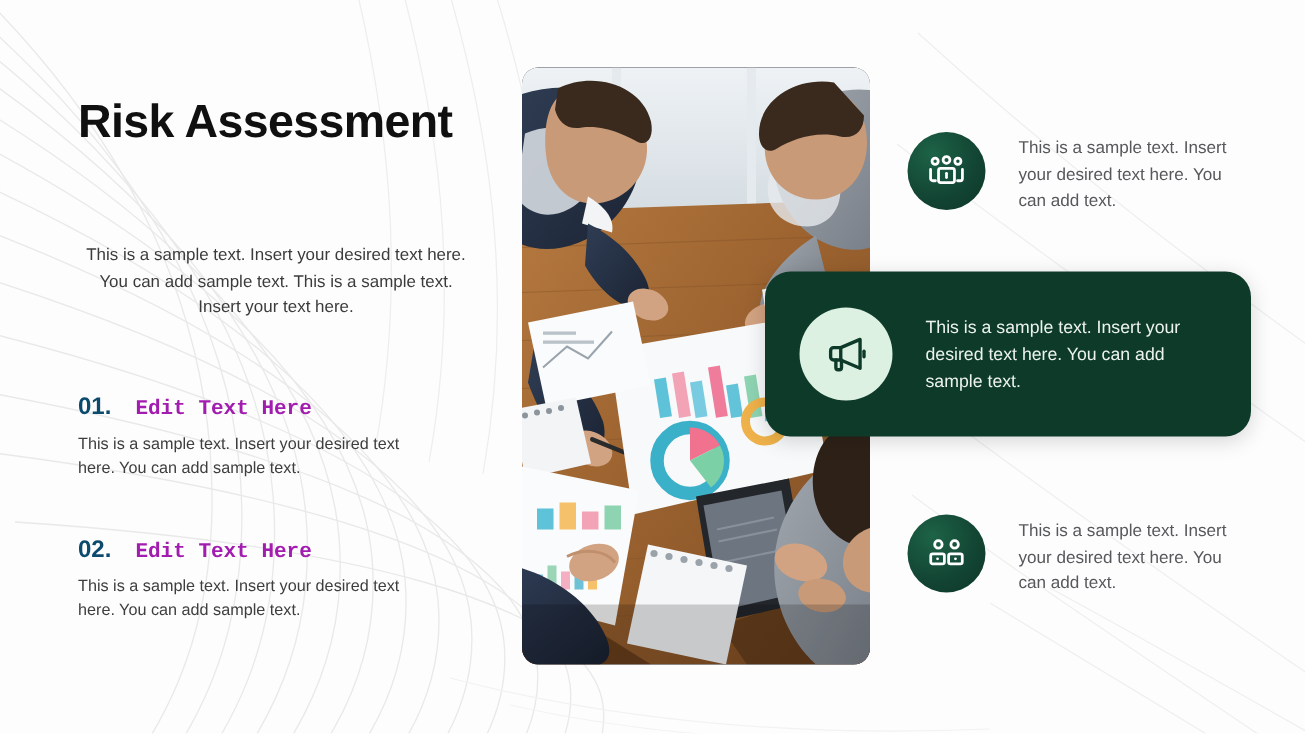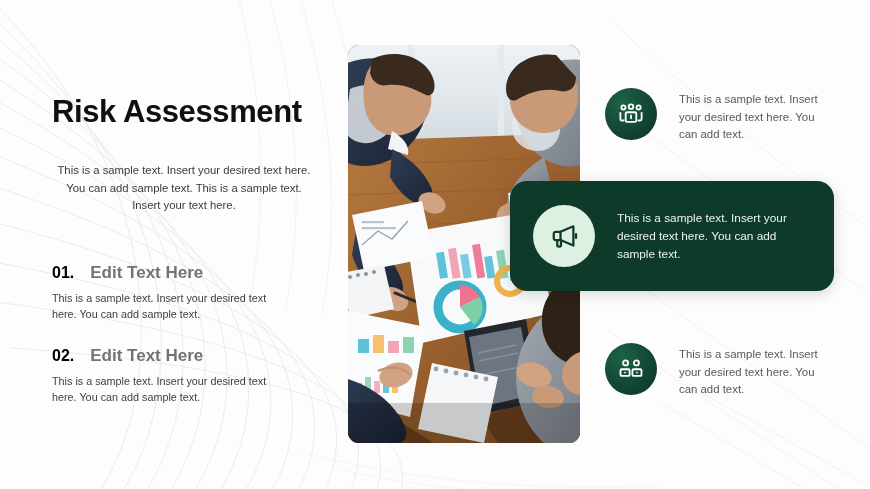--- a/index.html
+++ b/index.html
@@ -15,37 +15,37 @@
   .bg-lines{position:absolute;inset:0;width:870px;height:489px;pointer-events:none;}
 
   
   .left-col{position:absolute;left:0;top:0;width:340px;height:489px;}
 
   .page-title{
     position:absolute;left:52px;top:62px;width:280px;
     font-size:31px;line-height:38px;font-weight:bold;color:#101010;
     letter-spacing:-0.4px;
   }
-  .page-title .ln{display:block;margin-top:31px;}
+  .page-title .ln{display:block;}
 
   .intro-text{
     position:absolute;left:55px;top:162px;width:258px;
     font-size:11.3px;line-height:17.5px;color:#3b3b3b;text-align:center;
   }
 
   .step{position:absolute;left:52px;width:268px;}
   .step-1{top:263px;}
-  .step-2{top:346px;}
+  .step-2{top:358px;}
 
   .step-head{display:flex;align-items:baseline;}
   .step-num{
-    font-size:16px;font-weight:bold;color:#000000;
+    font-size:16px;font-weight:bold;color:#0c4a6e;
     margin-right:16px;letter-spacing:0px;
   }
-  .step-title{font-size:17px;font-weight:bold;color:#737373;}
+  .step-title{font-size:14px;font-weight:bold;color:#a21caf;font-family:Liberation Mono, monospace;}
   .step-body{
     margin-top:7px;font-size:10.8px;line-height:16px;color:#3e3e3e;width:238px;
   }
 
   
   .photo{
     position:absolute;left:348px;top:45px;width:232px;height:398px;
     border-radius:11px;overflow:hidden;
     background:#2a2f36;
   }

